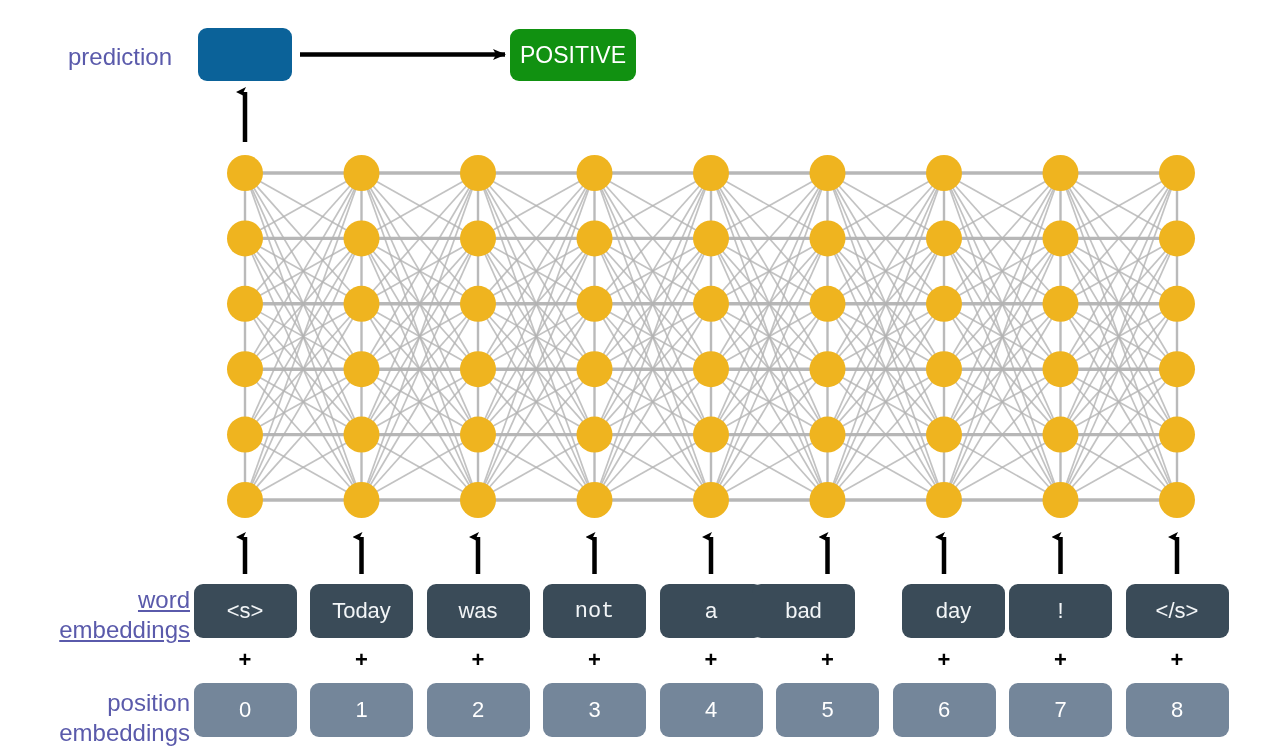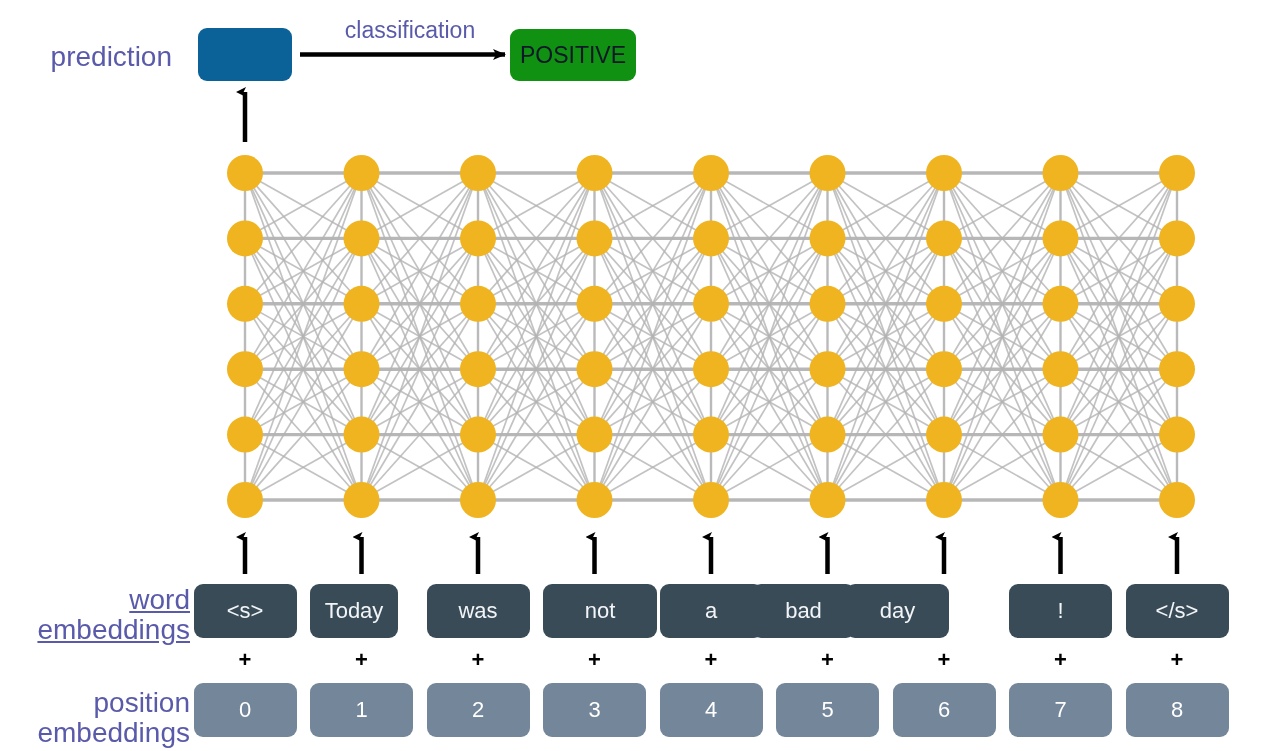--- a/index.html
+++ b/index.html
@@ -15,21 +15,21 @@
     width: 1280px;
     height: 751px;
     background: #ffffff;
     overflow: hidden;
   }
 
   
   .side-label {
     position: absolute;
     color: #5a5aab;
-    font-size: 28px;
+    font-size: 24px;
     line-height: 30px;
     text-align: right;
     font-family: "Liberation Sans", sans-serif;
     white-space: pre-line;
   }
   #label-prediction   { left: 0;  top: 42px;  width: 172px; }
   #label-transformer  { left: 0;  top: 300px; width: 190px; }
   #label-word         { left: 0;  top: 585px; width: 190px; text-decoration: underline; }
   #label-position     { left: 0;  top: 688px; width: 190px; }
 
@@ -56,21 +56,21 @@
     border-radius: 9px;
   }
   .positive-box {
     position: absolute;
     left: 510px;
     top: 29px;
     width: 126px;
     height: 52px;
     background: #119111;
     border-radius: 9px;
-    color: #0f172a;
+    color: #ffffff;
     font-size: 23px;
     display: flex;
     align-items: center;
     justify-content: center;
   }
 
   
   #net {
     position: absolute;
     left: 0;
@@ -120,21 +120,20 @@
 
   <div class="side-label" id="label-prediction">prediction</div>
 
 
   <div class="side-label" id="label-word">word
 embeddings</div>
 
   <div class="side-label" id="label-position">position
 embeddings</div>
 
-  <div id="label-classification">classification</div>
 
   <div class="pred-box"></div>
 
   <div class="positive-box">POSITIVE</div>
 
   <svg id="net" viewBox="0 0 1280 751" xmlns="http://www.w3.org/2000/svg">
     <defs>
       <marker id="arrowUp" markerWidth="10" markerHeight="10" refX="5" refY="9" orient="auto" markerUnits="userSpaceOnUse">
         <path d="M5,0 L10,10 L5,7.6 L0,10 Z" fill="#000000"></path>
       </marker>
@@ -510,26 +509,26 @@
         <line x1="711" y1="574" x2="711" y2="537" stroke="#000000" stroke-width="4.5" marker-end="url(#arrowUp)"></line>
         <line x1="827.5" y1="574" x2="827.5" y2="537" stroke="#000000" stroke-width="4.5" marker-end="url(#arrowUp)"></line>
         <line x1="944" y1="574" x2="944" y2="537" stroke="#000000" stroke-width="4.5" marker-end="url(#arrowUp)"></line>
         <line x1="1060.5" y1="574" x2="1060.5" y2="537" stroke="#000000" stroke-width="4.5" marker-end="url(#arrowUp)"></line>
         <line x1="1177" y1="574" x2="1177" y2="537" stroke="#000000" stroke-width="4.5" marker-end="url(#arrowUp)"></line>
       </g>
   </svg>
 
   <div id="tokenRow">
       <div class="tok-box" style="left: 193.5px; top: 584px; width: 103px;">&lt;s&gt;</div>
-      <div class="tok-box" style="left: 310px; top: 584px; width: 88px;">Today</div>
+      <div class="tok-box" style="left: 310px; top: 584px; width: 103px;">Today</div>
       <div class="tok-box" style="left: 426.5px; top: 584px; width: 103px;">was</div>
-      <div class="tok-box" style="left: 543px; top: 584px; width: 114px;">not</div>
+      <div class="tok-box" style="left: 543px; top: 584px; width: 103px; font-family: Liberation Mono, monospace;">not</div>
       <div class="tok-box" style="left: 659.5px; top: 584px; width: 103px;">a</div>
       <div class="tok-box" style="left: 752px; top: 584px; width: 103px;">bad</div>
-      <div class="tok-box" style="left: 846px; top: 584px; width: 103px;">day</div>
+      <div class="tok-box" style="left: 902px; top: 584px; width: 103px;">day</div>
       <div class="tok-box" style="left: 1009px; top: 584px; width: 103px;">!</div>
       <div class="tok-box" style="left: 1125.5px; top: 584px; width: 103px;">&lt;/s&gt;</div>
     </div>
   <div id="plusRow">
       <div class="plus-sign" style="left: 233px; top: 648px; width: 24px;">+</div>
       <div class="plus-sign" style="left: 349.5px; top: 648px; width: 24px;">+</div>
       <div class="plus-sign" style="left: 466px; top: 648px; width: 24px;">+</div>
       <div class="plus-sign" style="left: 582.5px; top: 648px; width: 24px;">+</div>
       <div class="plus-sign" style="left: 699px; top: 648px; width: 24px;">+</div>
       <div class="plus-sign" style="left: 815.5px; top: 648px; width: 24px;">+</div>

